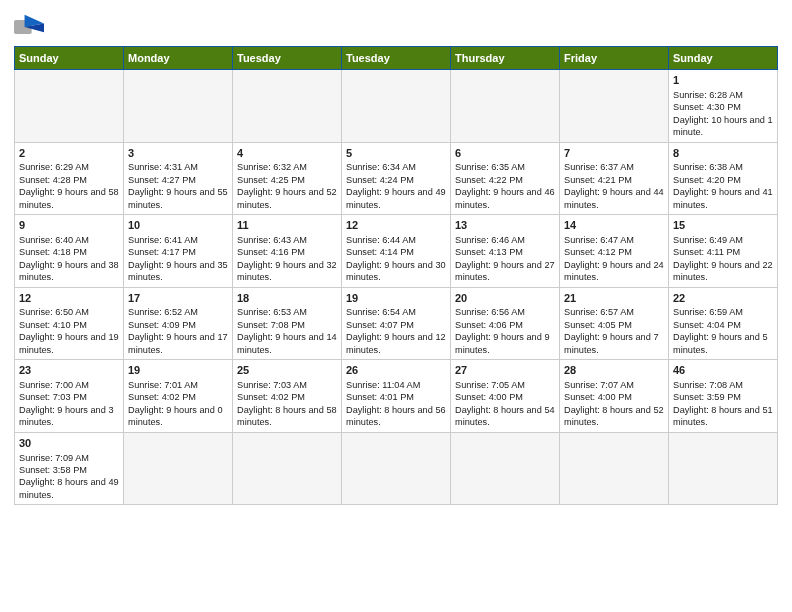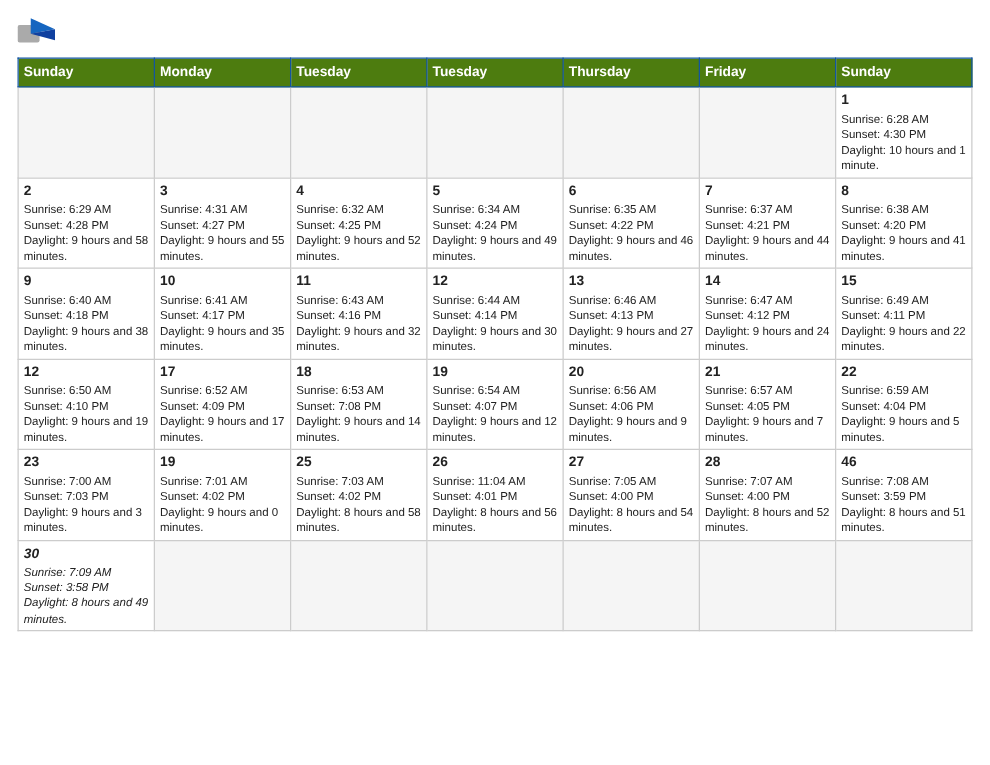--- a/index.html
+++ b/index.html
@@ -86,21 +86,20 @@
       display: block;
       margin-bottom: 1px;
     }
     .calendar tbody tr td .day-info {
       font-size: 9.2px;
       color: #222;
       line-height: 1.35;
     }
     .last-row td {
       border-bottom: 1px solid #ccc;
-      font-style: italic;
     }
   </style>
 </head>
 <body>
 
 <div class="page">
   <div class="header">
     <div class="logo">
       <svg class="logo-icon" viewBox="0 0 34 28" xmlns="http://www.w3.org/2000/svg">
         <rect x="0" y="6" width="20" height="16" rx="2" fill="#aaa"></rect>

